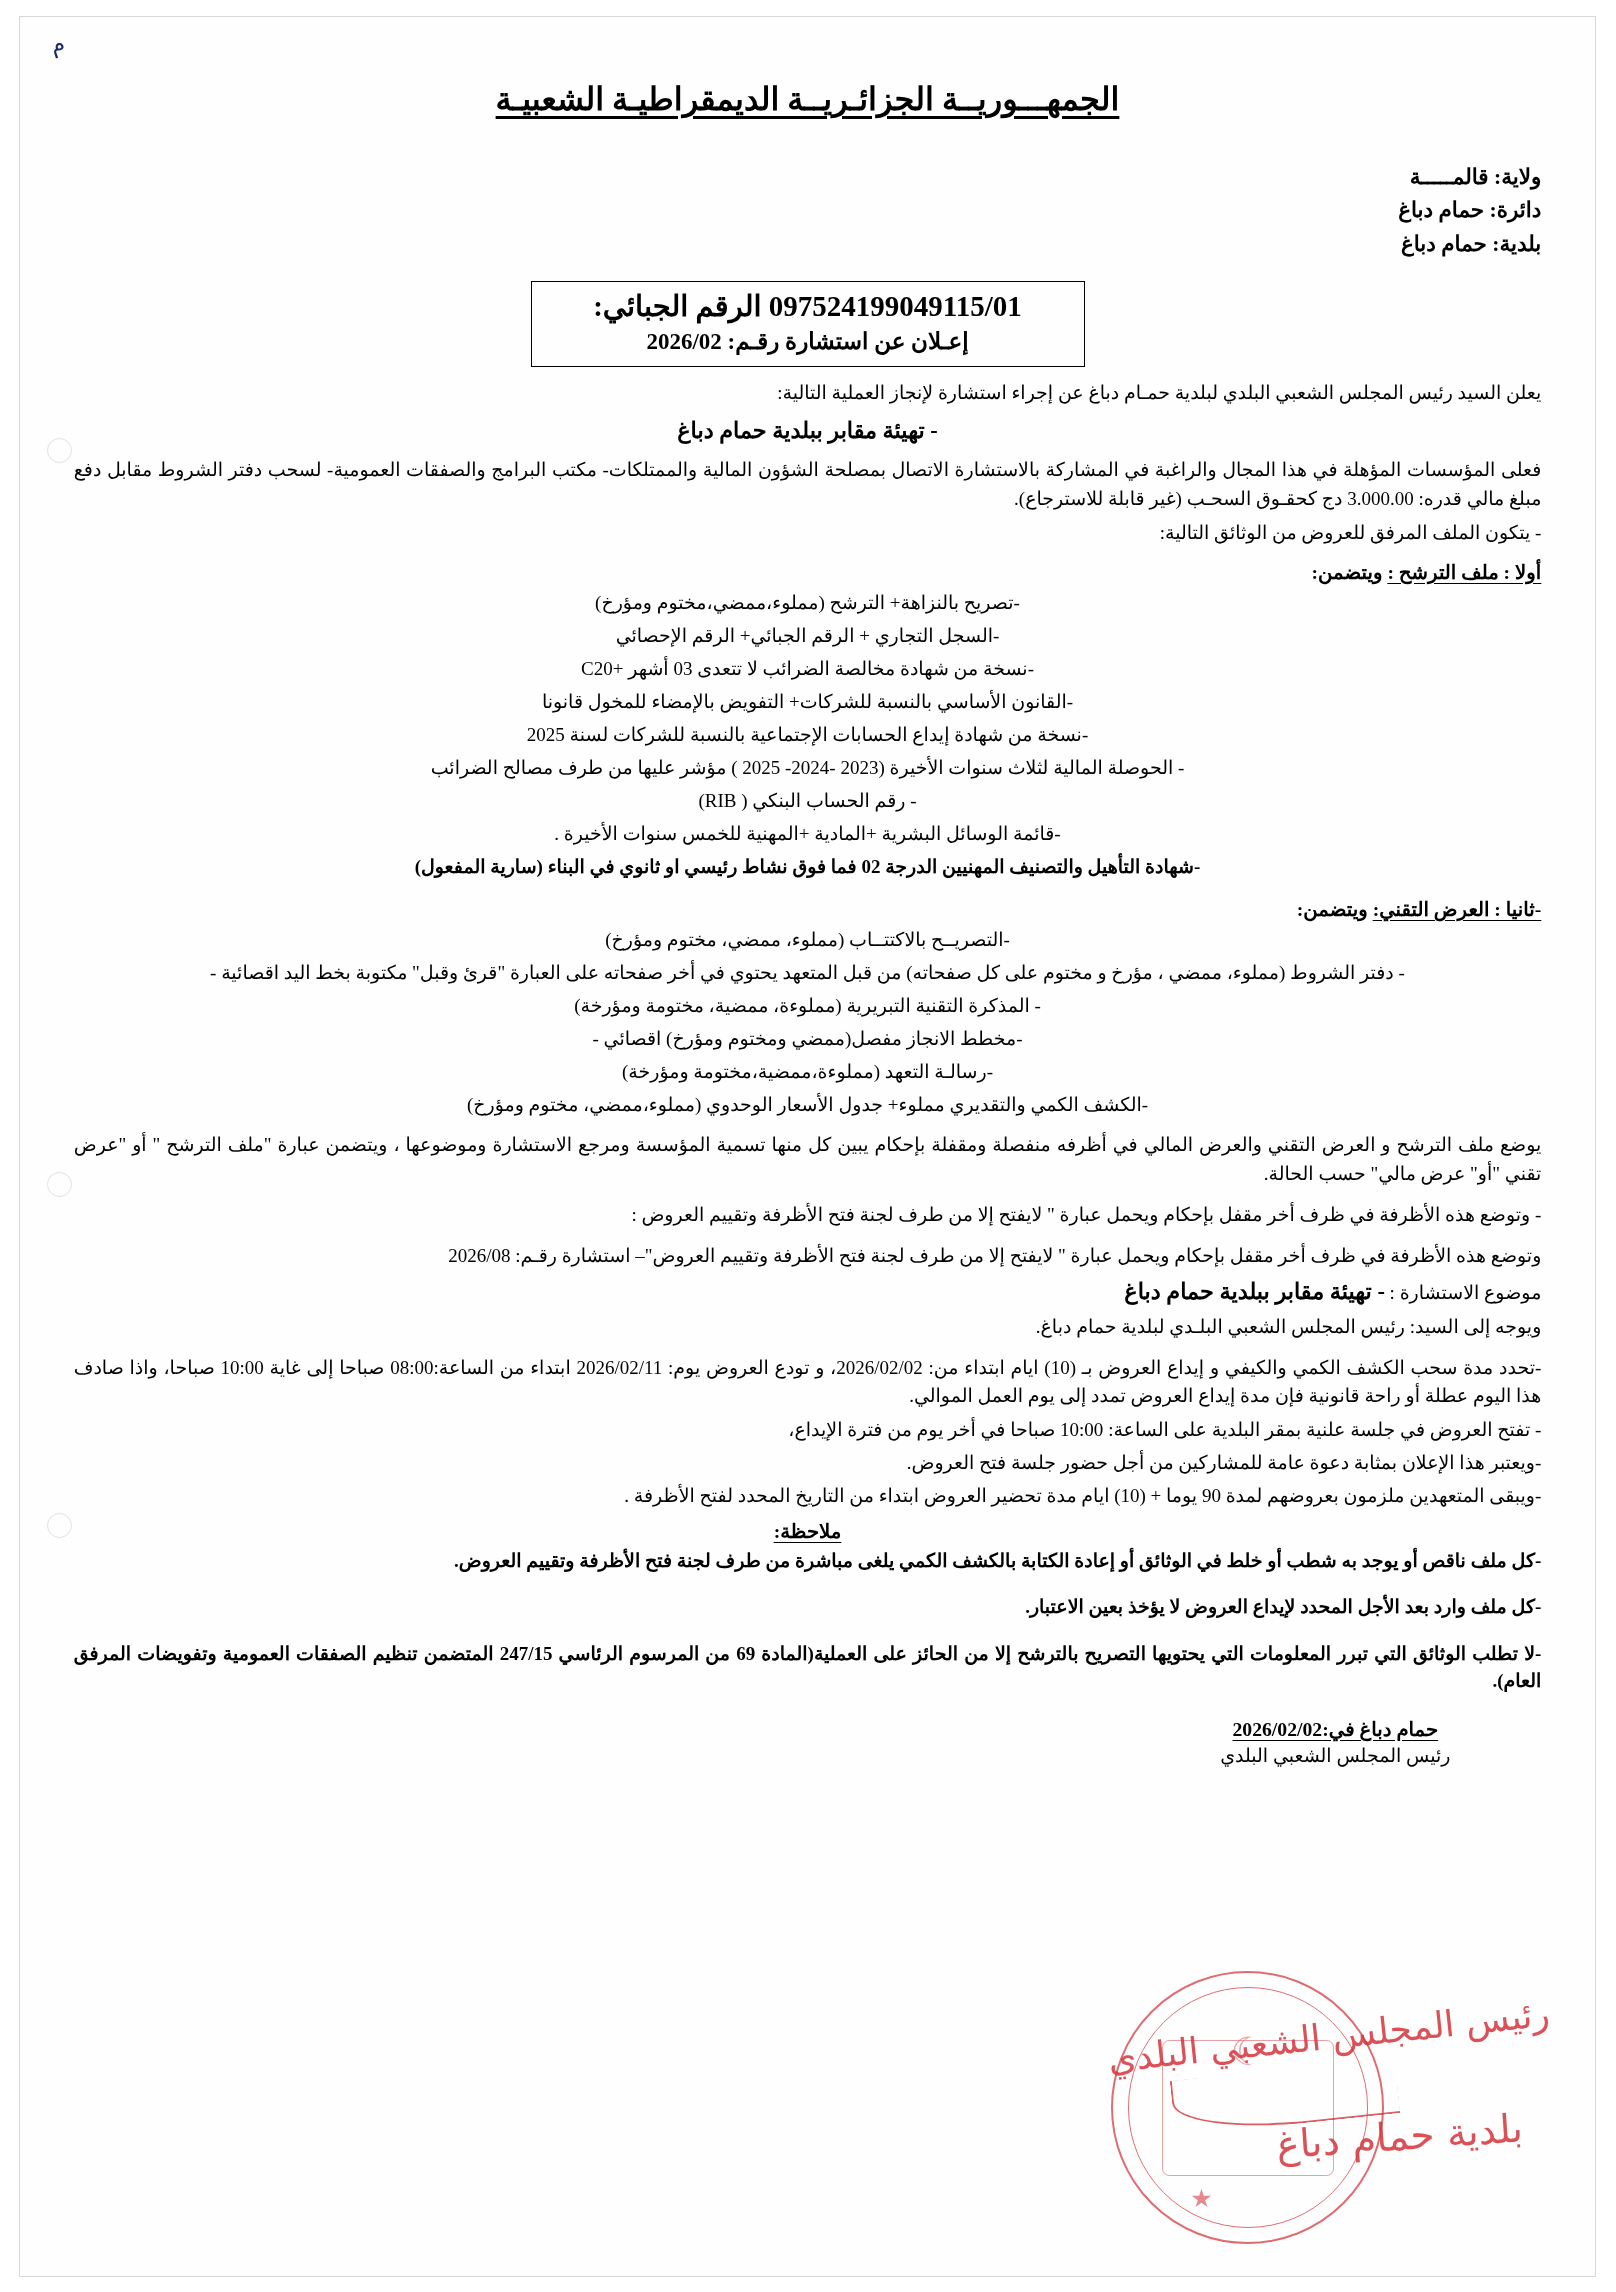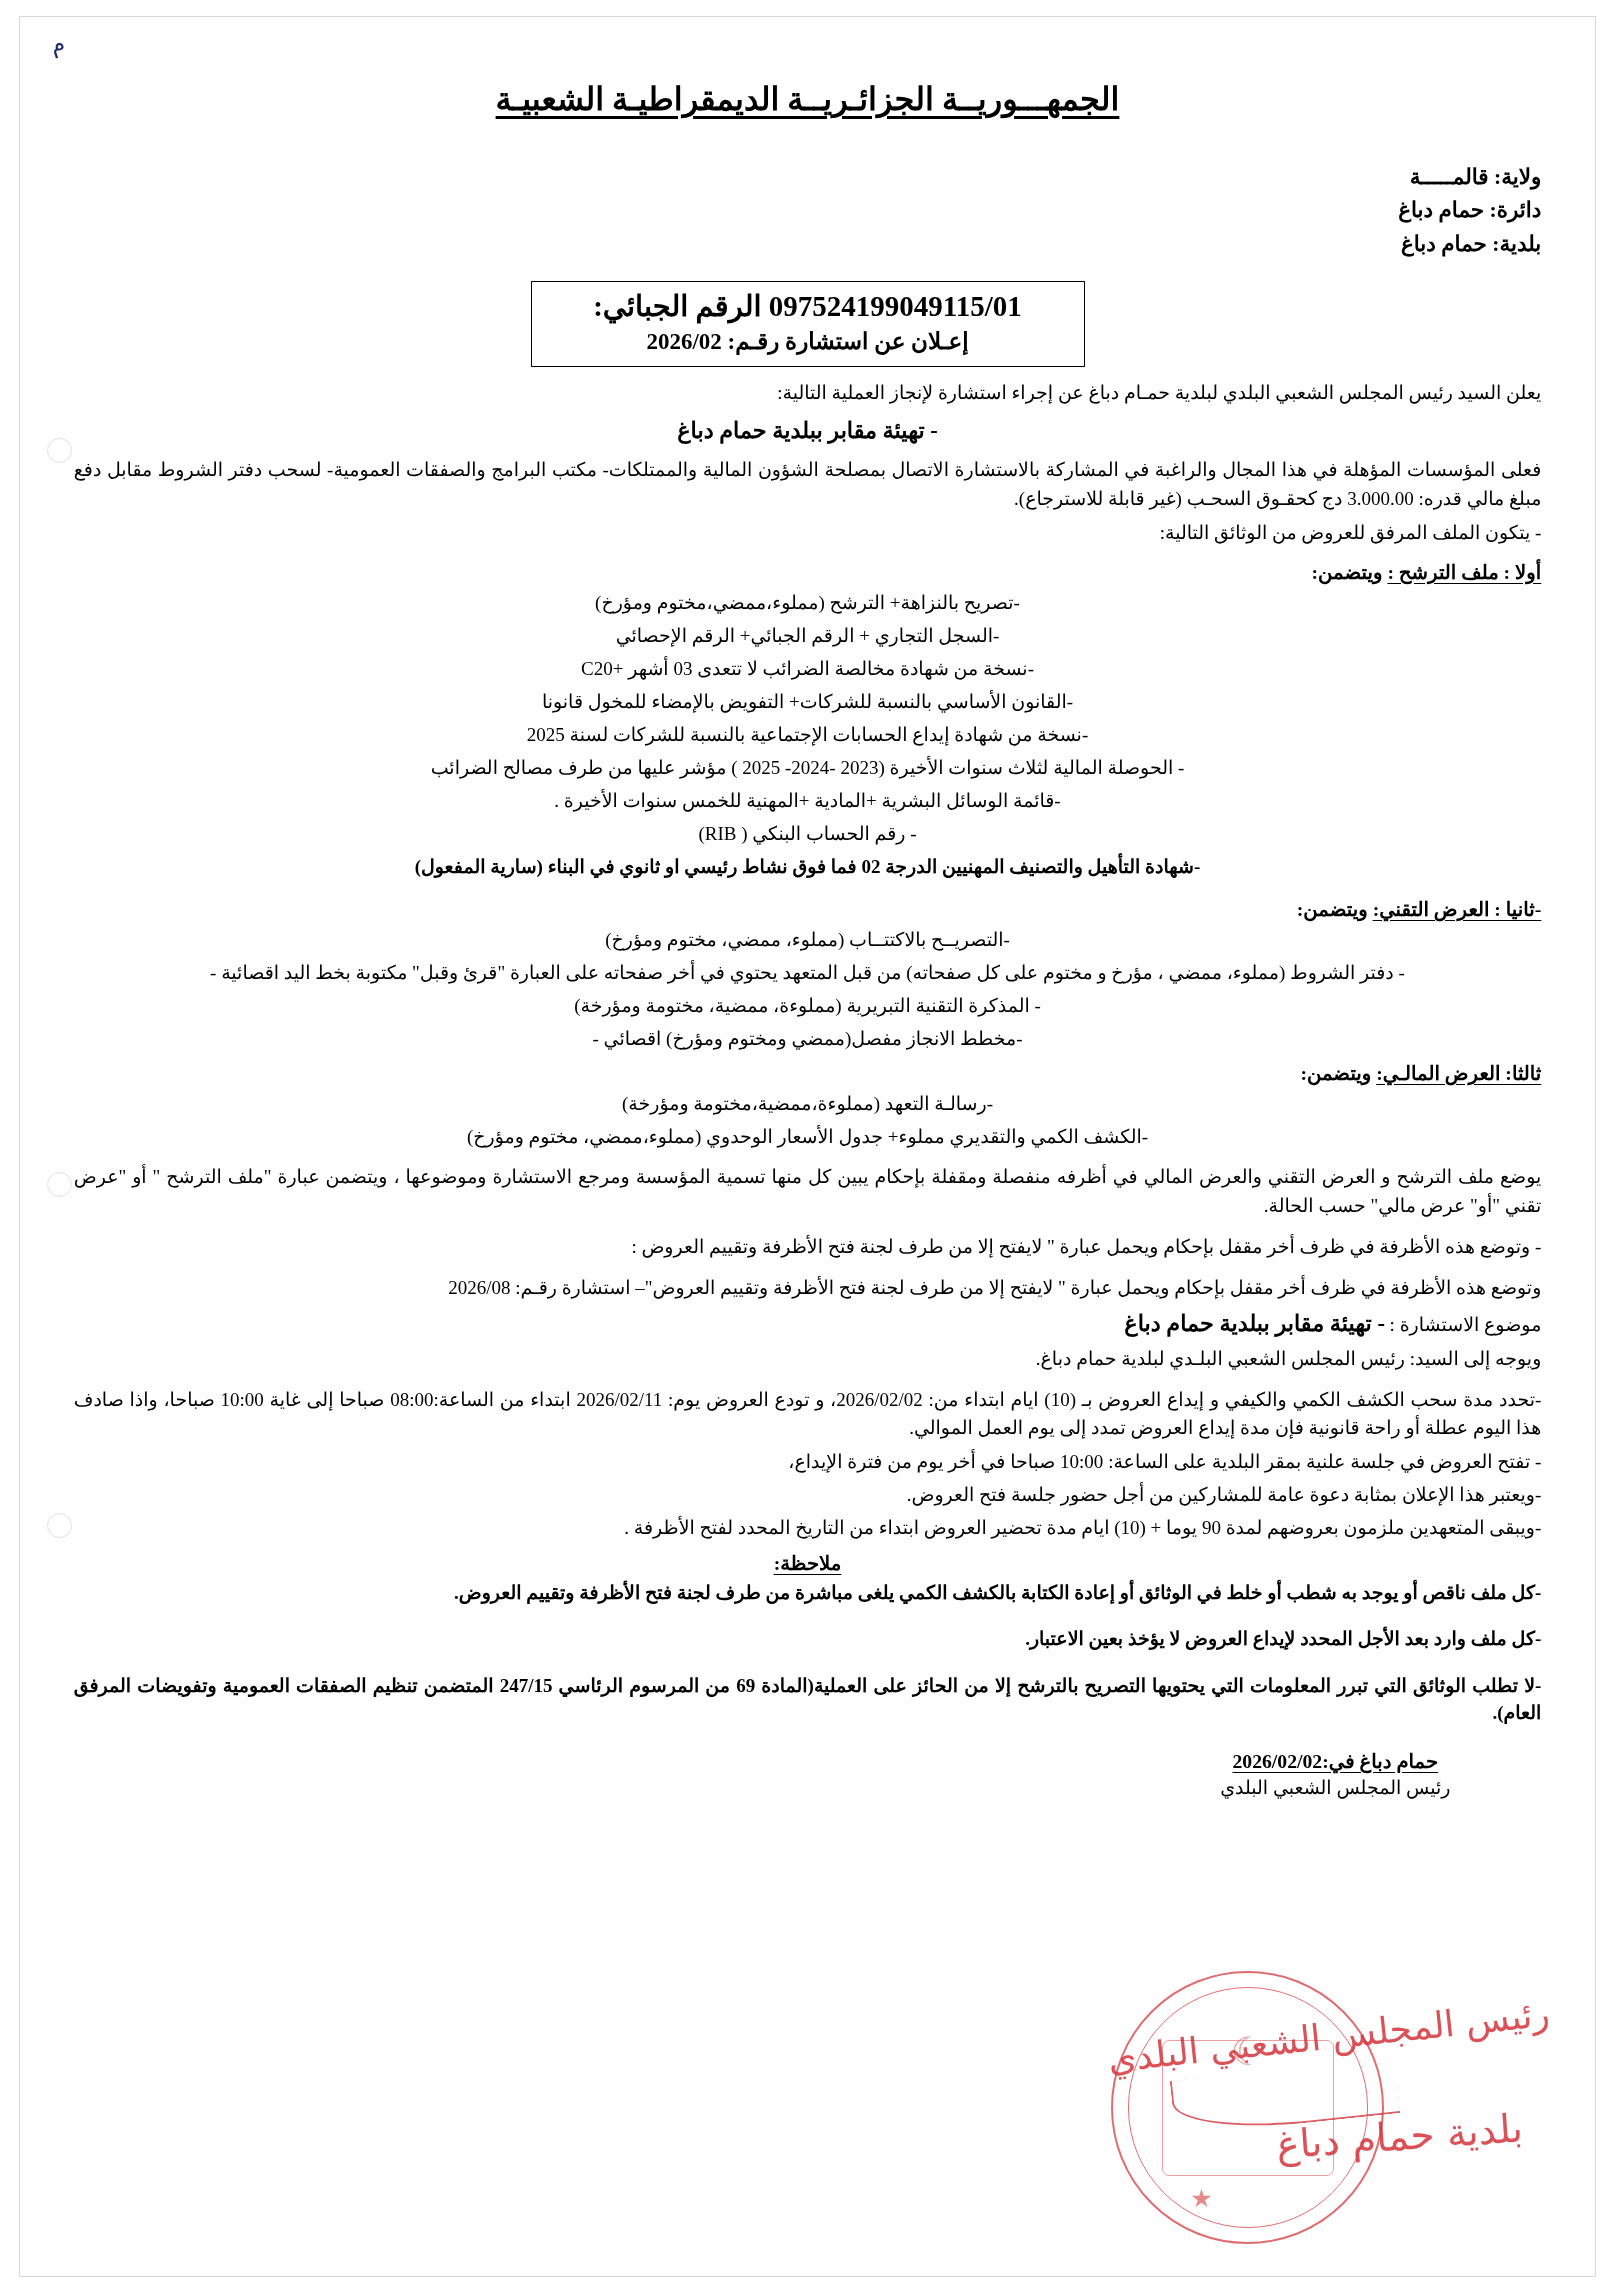--- a/index.html
+++ b/index.html
@@ -297,35 +297,32 @@
 
       <div class="section-head">
         <span class="ul">أولا : ملف الترشح :</span><span> ويتضمن:</span>
       </div>
       <p class="line c">-تصريح بالنزاهة+ الترشح (مملوء،ممضي،مختوم ومؤرخ)</p>
       <p class="line c">-السجل التجاري + الرقم الجبائي+ الرقم الإحصائي</p>
       <p class="line c">-نسخة من شهادة مخالصة الضرائب لا تتعدى 03 أشهر +C20</p>
       <p class="line c">-القانون الأساسي بالنسبة للشركات+ التفويض بالإمضاء للمخول قانونا</p>
       <p class="line c">-نسخة من شهادة إيداع الحسابات الإجتماعية بالنسبة للشركات لسنة 2025</p>
       <p class="line c">- الحوصلة المالية  لثلاث سنوات الأخيرة (2023 -2024- 2025 ) مؤشر عليها من طرف مصالح الضرائب</p>
+      <p class="line c">- رقم الحساب البنكي ( RIB)</p>
       <p class="line c">-قائمة الوسائل البشرية +المادية +المهنية للخمس سنوات الأخيرة .</p>
-      <p class="line c">- رقم الحساب البنكي ( RIB)</p>
       <p class="line c bold">-شهادة التأهيل والتصنيف المهنيين الدرجة 02 فما فوق نشاط رئيسي او ثانوي في البناء (سارية المفعول)</p>
 
       <div class="section-head gap-m">
         <span class="ul">-ثانيا : العرض التقني:</span><span> ويتضمن:</span>
       </div>
       <p class="line c">-التصريــح بالاكتتــاب (مملوء، ممضي، مختوم ومؤرخ)</p>
       <p class="line c">-  دفتر الشروط (مملوء، ممضي ، مؤرخ و مختوم على كل صفحاته) من قبل المتعهد يحتوي في أخر صفحاته على العبارة "قرئ وقبل" مكتوبة بخط اليد اقصائية -</p>
       <p class="line c">-  المذكرة التقنية التبريرية  (مملوءة، ممضية، مختومة ومؤرخة)</p>
       <p class="line c">-مخطط الانجاز مفصل(ممضي ومختوم ومؤرخ) اقصائي -</p>
 
-      <div class="section-head gap-s">
-        <span class="ul">ثالثا: العرض المالـي:</span><span> ويتضمن:</span>
-      </div>
       <p class="line c">-رسالـة التعهد (مملوءة،ممضية،مختومة ومؤرخة)</p>
       <p class="line c">-الكشف الكمي والتقديري مملوء+ جدول الأسعار الوحدوي (مملوء،ممضي، مختوم ومؤرخ)</p>
 
       <p class="para j gap-m">يوضع  ملف الترشح و العرض التقني والعرض المالي في أظرفه منفصلة ومقفلة بإحكام  يبين كل منها تسمية المؤسسة ومرجع الاستشارة وموضوعها ، ويتضمن عبارة "ملف الترشح " أو "عرض تقني "أو" عرض مالي"  حسب الحالة.</p>
       <p class="para j">-    وتوضع هذه الأظرفة في ظرف أخر مقفل بإحكام ويحمل عبارة " لايفتح إلا من طرف لجنة فتح الأظرفة وتقييم العروض :</p>
       <p class="para j gap-s">وتوضع هذه الأظرفة في ظرف أخر مقفل بإحكام ويحمل عبارة " لايفتح إلا من طرف لجنة فتح الأظرفة وتقييم العروض"– استشارة رقـم: 2026/08</p>
 
       <p class="line r">
         <span>موضوع الاستشارة : </span><span class="b" style="font-size:22.4px">- تهيئة مقابر ببلدية حمام دباغ</span>
       </p>

